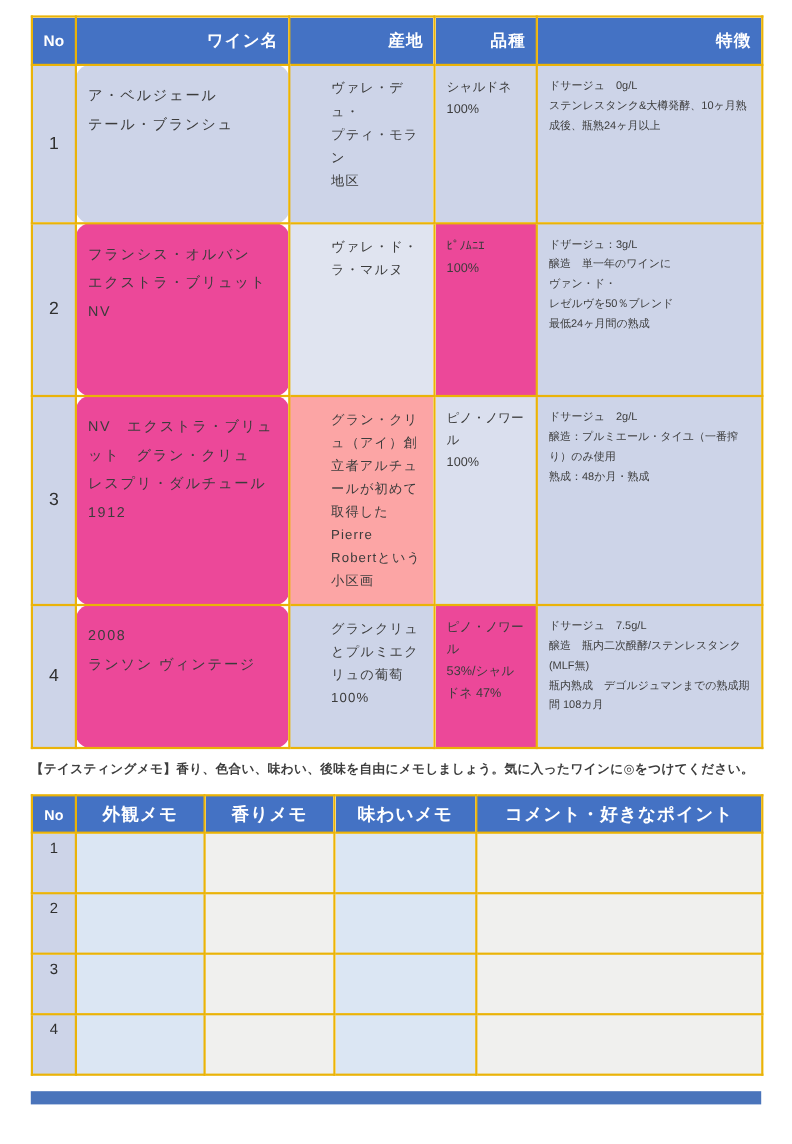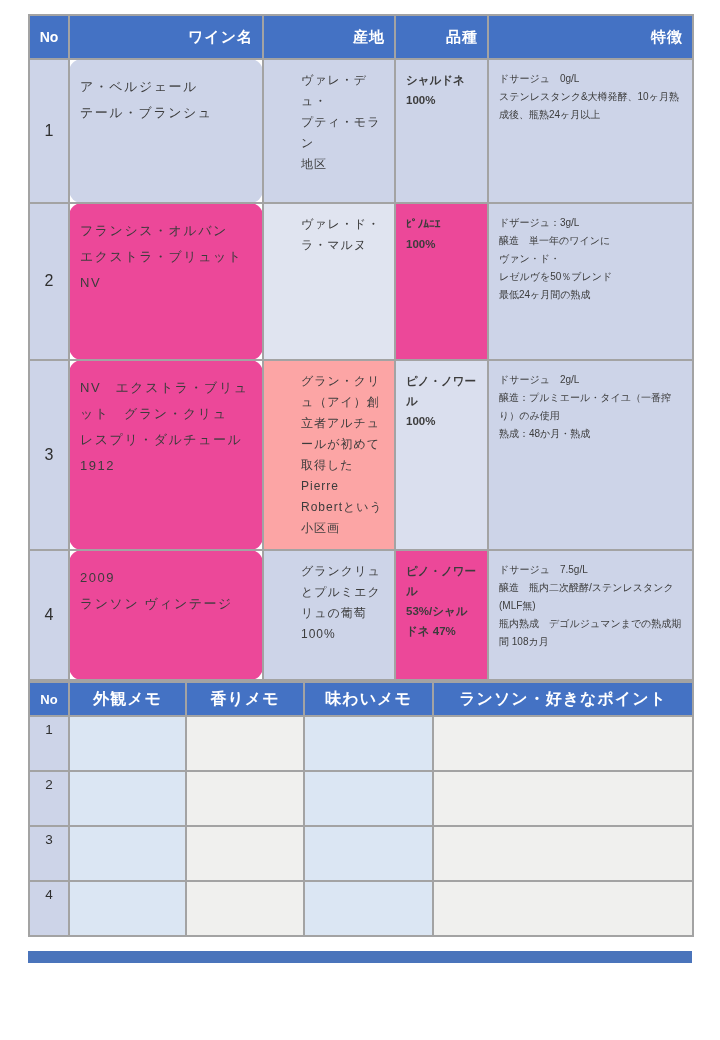--- a/index.html
+++ b/index.html
@@ -17,21 +17,21 @@
     display: inline-block;
     background: #f2f2f2;
     padding: 5px 12px;
     font-size: 25px;
     font-weight: bold;
     letter-spacing: 3px;
     color: #3a3a3a;
   }
 
   table { border-collapse: collapse; table-layout: fixed; width: 664px; }
-  td, th { border: 2px solid #a3a3a3; vertical-align: top; overflow: hidden; }
+  td, th { border: 2px solid #eab308; vertical-align: top; overflow: hidden; }
 
   
   .t1 col.c-no   { width: 40px; }
   .t1 col.c-wine { width: 194px; }
   .t1 col.c-reg  { width: 132px; }
   .t1 col.c-grp  { width: 93px; }
   .t1 col.c-feat { width: 205px; }
 
   .t1 th {
     background: #4472c4; color: #ffffff;
@@ -42,21 +42,21 @@
   }
   .t1 th.th-no { text-align: center; padding: 4px 2px; font-size: 14px; letter-spacing: 0; }
 
   .t1 td { padding: 10px 10px; font-size: 12px; line-height: 1.8; white-space: pre-line; }
   .t1 td.no-cell {
     text-align: center; vertical-align: middle;
     font-size: 16px; color: #2f2f2f; white-space: normal;
   }
   .t1 td.wine-cell { font-size: 13px; letter-spacing: 1.5px; line-height: 2.0; padding-top: 14px; border-radius: 13px; }
   .t1 td.reg-cell  { font-size: 12px; letter-spacing: 1px; line-height: 1.75; padding-left: 37px; }
-  .t1 td.grp-cell  { font-size: 11.5px; line-height: 1.75; font-weight: bold; }
+  .t1 td.grp-cell  { font-size: 11.5px; line-height: 1.75; }
   .t1 td.feat-cell { font-size: 10px; line-height: 1.8; }
   .t1 tr.r1 { height: 144px; }
   .t1 tr.r2 { height: 157px; }
   .t1 tr.r3 { height: 153px; }
   .t1 tr.r4 { height: 130px; }
 
   
   .bg-lav   { background: #cdd4e8; }
   .bg-light { background: #ec4899; }
   .bg-mid   { background: #e0e4f0; }
@@ -156,48 +156,49 @@
 レスプリ・ダルチュール1912</td>
       <td class="reg-cell bg-lblue">グラン・クリュ（アイ）創立者アルチュールが初めて取得したPierre Robertという小区画</td>
       <td class="grp-cell bg-mlav">ピノ・ノワール
 100%</td>
       <td class="feat-cell bg-lav">ドサージュ　2g/L
 醸造：プルミエール・タイユ（一番搾り）のみ使用
 熟成：48か月・熟成</td>
     </tr>
     <tr class="r4">
       <td class="no-cell bg-lav">4</td>
-      <td class="wine-cell bg-light">2009
+      <td class="wine-cell bg-light">2008
 ランソン ヴィンテージ</td>
       <td class="reg-cell bg-lav">グランクリュとプルミエクリュの葡萄100%</td>
       <td class="grp-cell bg-light">ピノ・ノワール
 53%/シャルドネ 47%</td>
       <td class="feat-cell bg-lav">ドサージュ　7.5g/L
 醸造　瓶内二次醗酵/ステンレスタンク (MLF無)
 瓶内熟成　デゴルジュマンまでの熟成期間 108カ月</td>
     </tr>
   </tbody>
     </table>
 
+  <div class="memo-note">【テイスティングメモ】香り、色合い、味わい、後味を自由にメモしましょう。気に入ったワインに◎をつけてください。</div>
 
   <table class="t2">
     <colgroup>
       <col class="c2-no">
         <col class="c2-a">
         <col class="c2-b">
         <col class="c2-c">
         <col class="c2-d">
     </colgroup>
     <tbody>
         <tr>
       <th class="th-no">No</th>
       <th>外観メモ</th>
       <th>香りメモ</th>
       <th>味わいメモ</th>
-      <th>ランソン・好きなポイント</th>
+      <th>コメント・好きなポイント</th>
     </tr>
     <tr>
       <td class="no-cell">1</td>
       <td class="blue-cell"></td>
       <td class="gray-cell"></td>
       <td class="blue-cell"></td>
       <td class="gray-cell"></td>
     </tr>
     <tr>
       <td class="no-cell">2</td>

